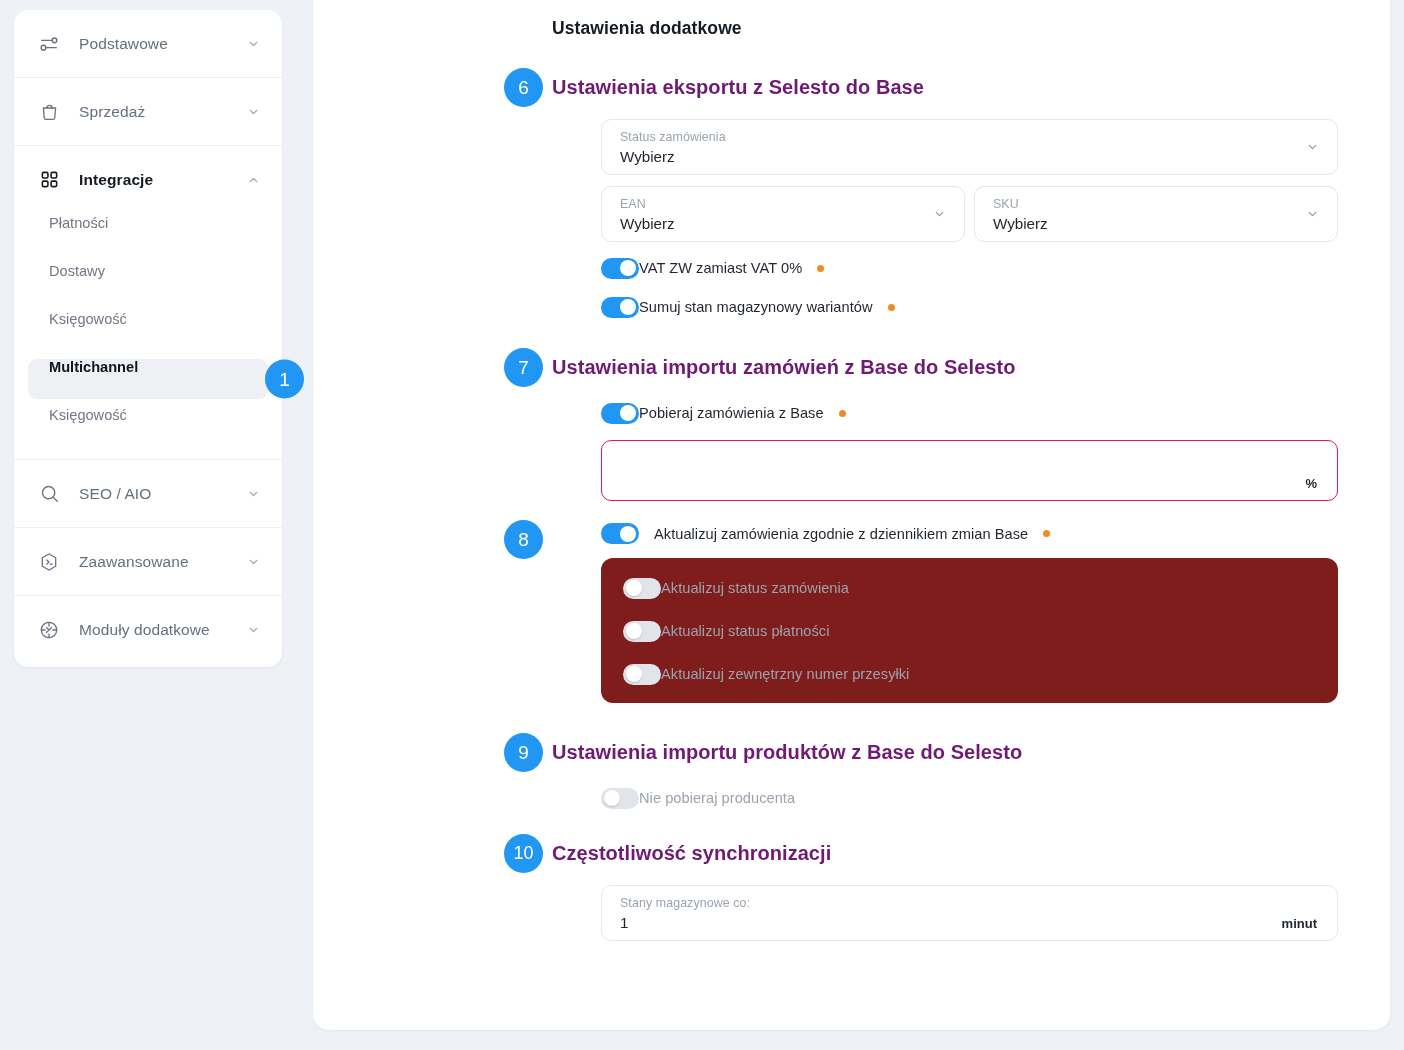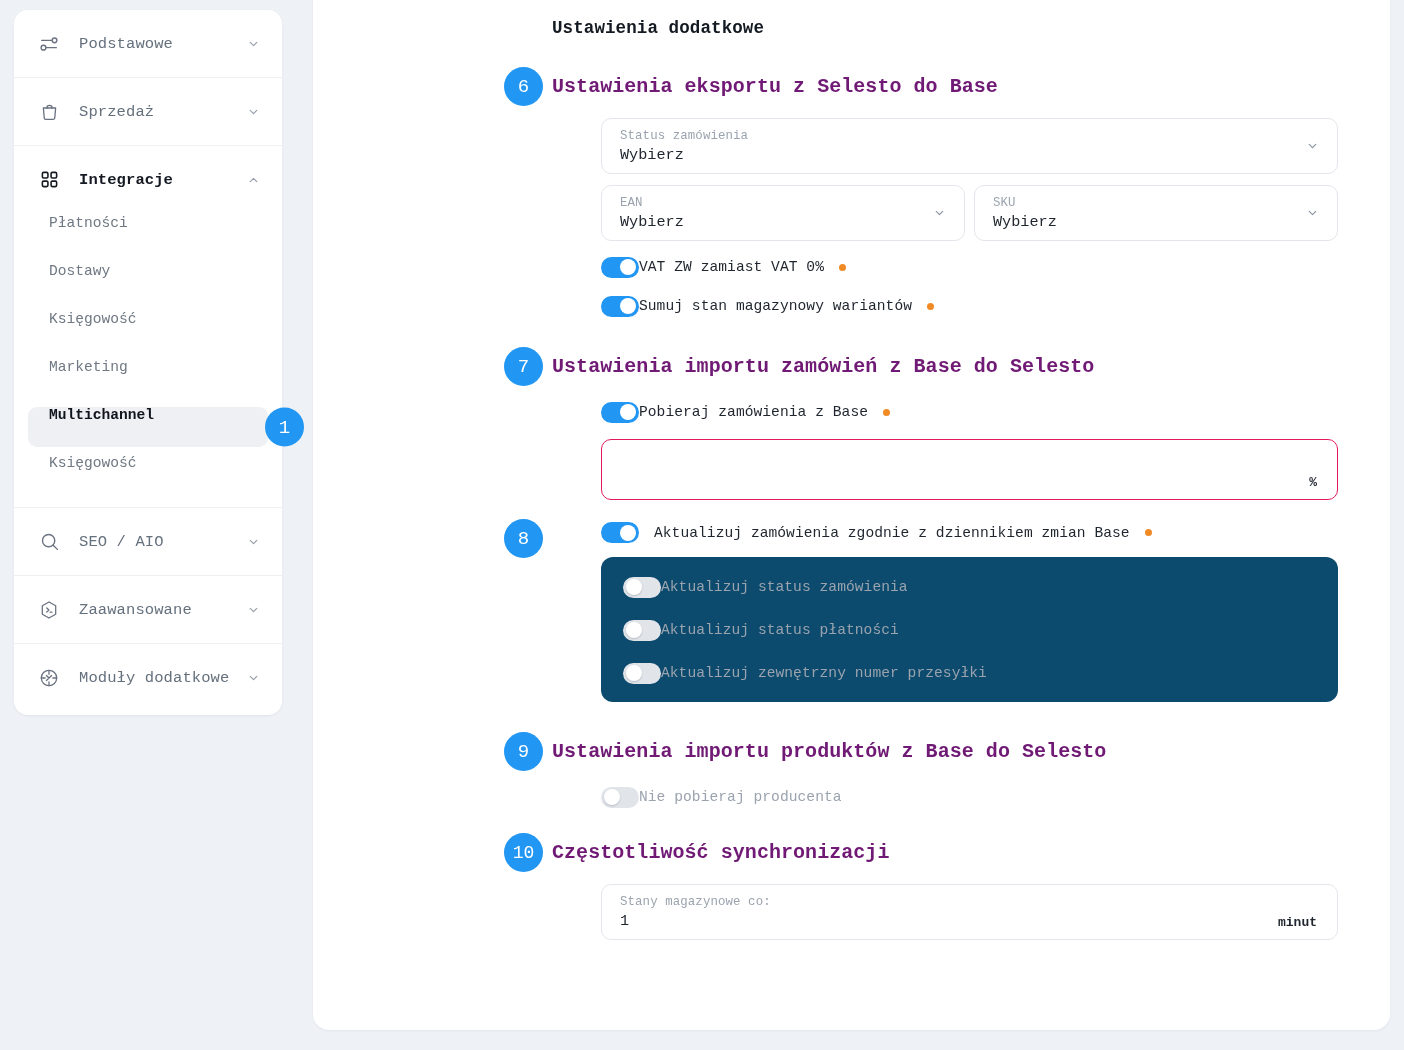--- a/index.html
+++ b/index.html
@@ -4,21 +4,21 @@
 <title>Ustawienia dodatkowe</title>
 <style>
   * { box-sizing: border-box; margin: 0; padding: 0; }
   html, body {
     width: 1404px;
     height: 1050px;
     background: #eef1f6;
     font-family: "Liberation Sans", sans-serif;
     overflow: hidden;
   }
-  .page { position: relative; width: 1232px; height: 1050px; font-family: Liberation Mono, monospace; }
+  .page { position: relative; width: 1232px; height: 1050px; }
 
   
   .sidebar {
     position: absolute;
     left: 14px; top: 10px;
     width: 268px;
     background: #ffffff;
     border-radius: 14px;
     box-shadow: 0 1px 3px rgba(16,24,40,.06);
     overflow: visible;
@@ -216,21 +216,21 @@
   .warn .w-text {
     margin-left: 15px;
     font-size: 14.1px;
     color: #ef9134;
     letter-spacing: .05px;
   }
 
   
   .panel {
     margin-top: 14px;
-    background: #0c4a6e;
+    background: #7f1d1d;
     border-radius: 12px;
     padding: 17px 0 16px 22px;
   }
   .panel .toggle-row { margin-top: 0; margin-bottom: 17px; }
   .panel .toggle-row:last-child { margin-bottom: 0; }
 
   .sec-inline { display: flex; align-items: center; }
   .sec-inline .tgl { margin-left: 49px; }
   .sec-inline .tgl-label { margin-left: 15px; }
 
@@ -302,23 +302,20 @@
       </div>
       <div class="sub-list">
         <div class="sub-item">
           <span>Płatności</span>
         </div>
         <div class="sub-item">
           <span>Dostawy</span>
         </div>
         <div class="sub-item">
           <span>Księgowość</span>
-        </div>
-        <div class="sub-item">
-          <span>Marketing</span>
         </div>
         <div class="sub-item selected">
           <span>Multichannel</span>
           <span class="step-badge badge-multichannel">1</span>
         </div>
         <div class="sub-item">
           <span>Księgowość</span>
         </div>
       </div>
     </div>

